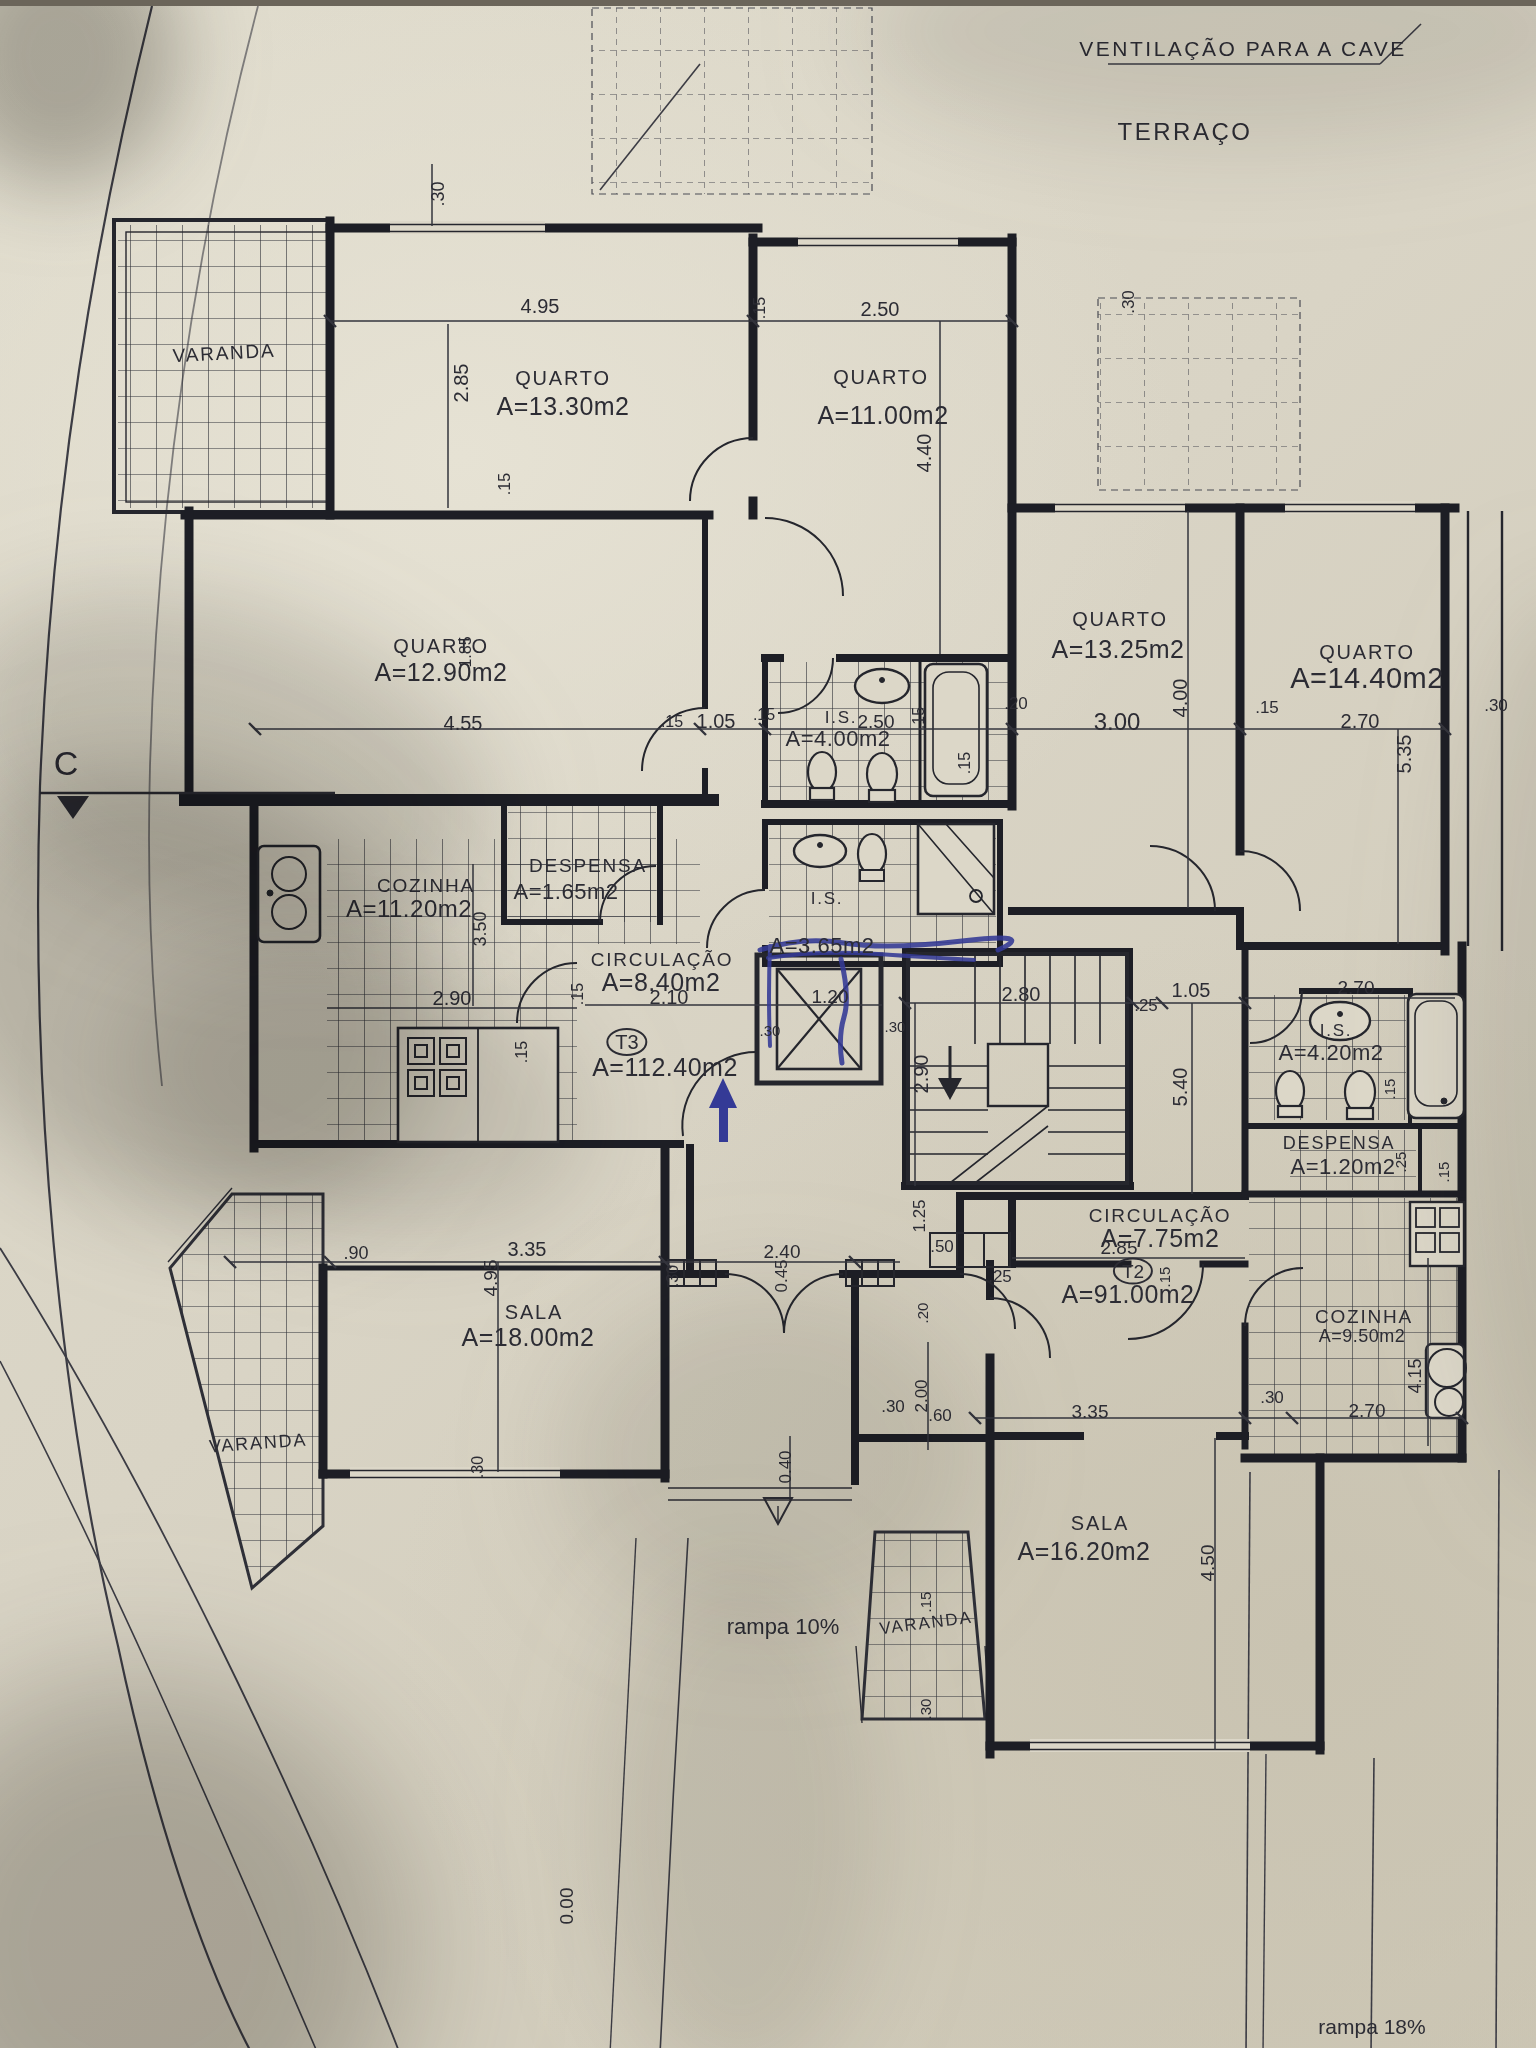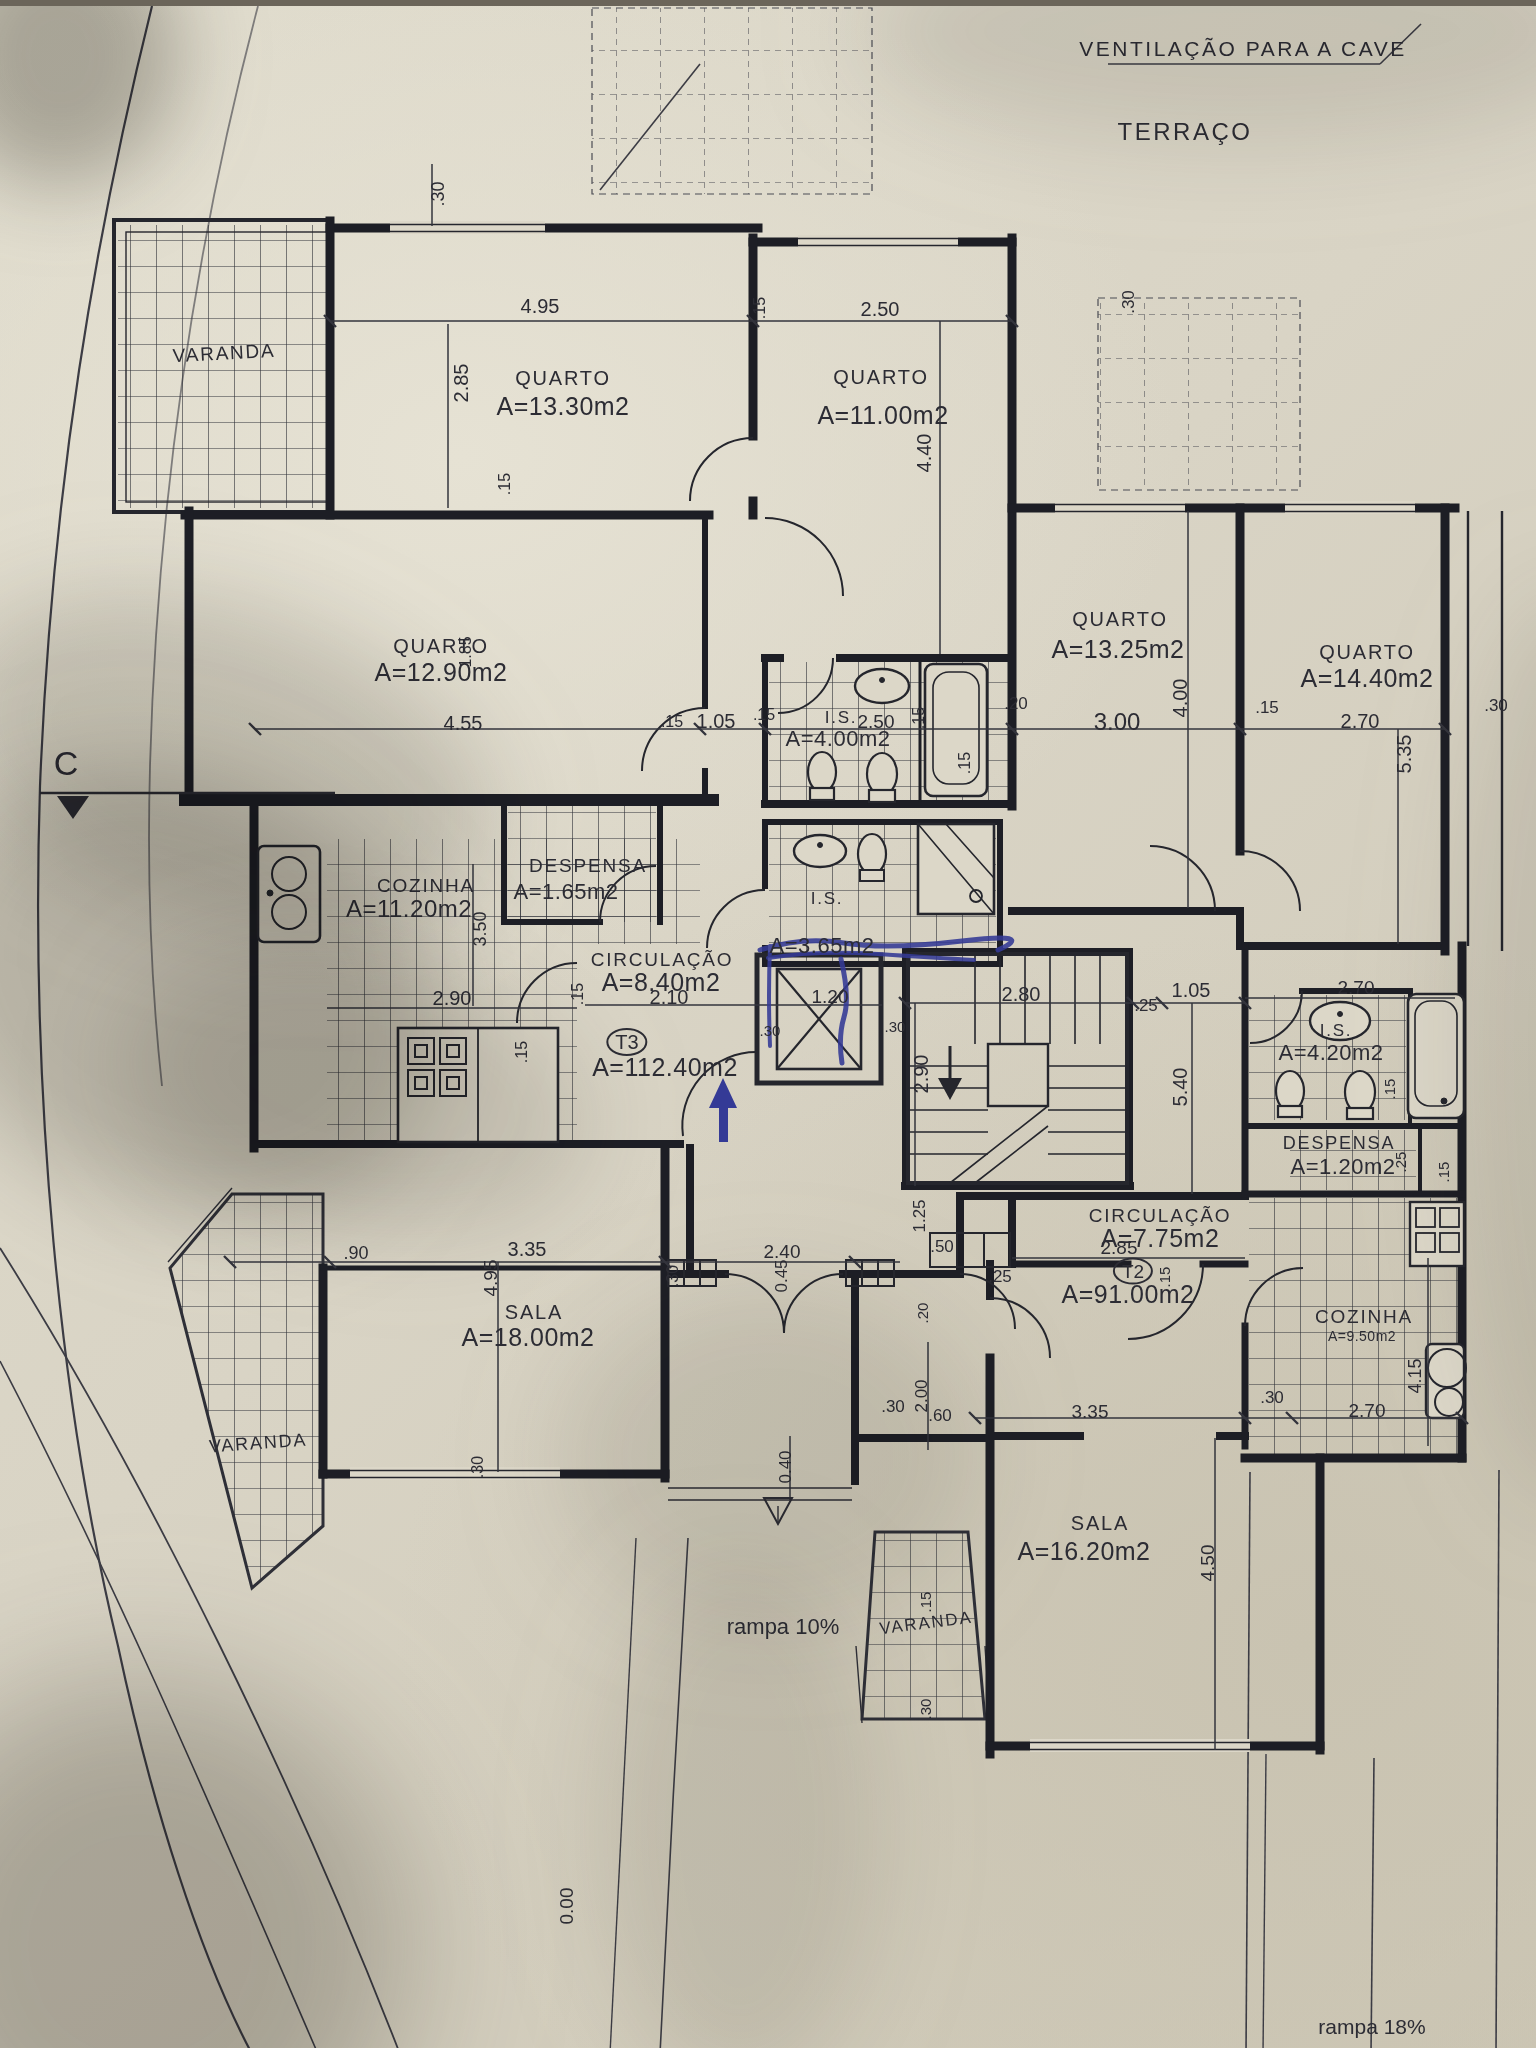--- a/index.html
+++ b/index.html
@@ -351,21 +351,21 @@
       <span class="lb room" style="left: 224px; top: 347px; font-size: 19px; transform: translate(-50%, -50%) rotate(-3deg);">VARANDA</span>
       <span class="lb room" style="left: 563px; top: 372px; font-size: 20px; transform: translate(-50%, -50%);">QUARTO</span>
       <span class="lb area" style="left: 563px; top: 400px; font-size: 25px; transform: translate(-50%, -50%);">A=13.30m2</span>
       <span class="lb room" style="left: 881px; top: 371px; font-size: 20px; transform: translate(-50%, -50%);">QUARTO</span>
       <span class="lb area" style="left: 883px; top: 409px; font-size: 25px; transform: translate(-50%, -50%);">A=11.00m2</span>
       <span class="lb room" style="left: 441px; top: 640px; font-size: 20px; transform: translate(-50%, -50%);">QUARTO</span>
       <span class="lb area" style="left: 441px; top: 666px; font-size: 25px; transform: translate(-50%, -50%);">A=12.90m2</span>
       <span class="lb room" style="left: 1120px; top: 613px; font-size: 20px; transform: translate(-50%, -50%);">QUARTO</span>
       <span class="lb area" style="left: 1118px; top: 643px; font-size: 25px; transform: translate(-50%, -50%);">A=13.25m2</span>
       <span class="lb room" style="left: 1367px; top: 646px; font-size: 20px; transform: translate(-50%, -50%);">QUARTO</span>
-      <span class="lb area" style="left: 1367px; top: 672px; font-size: 25px; transform: translate(-50%, -50%); text-align: right;">A=14.40m2</span>
+      <span class="lb area" style="left: 1367px; top: 672px; font-size: 29px; transform: translate(-50%, -50%); text-align: right;">A=14.40m2</span>
       <span class="lb room" style="left: 841px; top: 711px; font-size: 17px; transform: translate(-50%, -50%);">I.S.</span>
       <span class="lb dim" style="left: 876px; top: 715px; font-size: 19px; transform: translate(-50%, -50%);">2.50</span>
       <span class="lb area" style="left: 838px; top: 733px; font-size: 22px; transform: translate(-50%, -50%);">A=4.00m2</span>
       <span class="lb room" style="left: 827px; top: 892px; font-size: 17px; transform: translate(-50%, -50%);">I.S.</span>
       <span class="lb area" style="left: 822px; top: 940px; font-size: 22px; transform: translate(-50%, -50%);">A=3.65m2</span>
       <span class="lb room" style="left: 426px; top: 879px; font-size: 19px; transform: translate(-50%, -50%);">COZINHA</span>
       <span class="lb area" style="left: 409px; top: 903px; font-size: 24px; transform: translate(-50%, -50%); text-align: right;">A=11.20m2</span>
       <span class="lb room" style="left: 588px; top: 859px; font-size: 19px; transform: translate(-50%, -50%);">DESPENSA</span>
       <span class="lb area" style="left: 566px; top: 886px; font-size: 22px; transform: translate(-50%, -50%);">A=1.65m2</span>
       <span class="lb room" style="left: 662px; top: 953px; font-size: 19px; transform: translate(-50%, -50%);">CIRCULAÇÃO</span>
@@ -377,21 +377,21 @@
       <span class="lb room" style="left: 258px; top: 1437px; font-size: 18px; transform: translate(-50%, -50%) rotate(-4deg);">VARANDA</span>
       <span class="lb room" style="left: 1336px; top: 1024px; font-size: 17px; transform: translate(-50%, -50%);">I.S.</span>
       <span class="lb area" style="left: 1331px; top: 1047px; font-size: 22px; transform: translate(-50%, -50%);">A=4.20m2</span>
       <span class="lb room" style="left: 1339px; top: 1137px; font-size: 18px; transform: translate(-50%, -50%);">DESPENSA</span>
       <span class="lb area" style="left: 1343px; top: 1161px; font-size: 22px; transform: translate(-50%, -50%);">A=1.20m2</span>
       <span class="lb room" style="left: 1160px; top: 1209px; font-size: 19px; transform: translate(-50%, -50%);">CIRCULAÇÃO</span>
       <span class="lb area" style="left: 1160px; top: 1232px; font-size: 25px; transform: translate(-50%, -50%);">A=7.75m2</span>
       <span class="lb circ" style="left: 1133px; top: 1265px; font-size: 19px; transform: translate(-50%, -50%);">T2</span>
       <span class="lb area" style="left: 1128px; top: 1288px; font-size: 25px; transform: translate(-50%, -50%);">A=91.00m2</span>
       <span class="lb room" style="left: 1364px; top: 1310px; font-size: 19px; transform: translate(-50%, -50%);">COZINHA</span>
-      <span class="lb area" style="left: 1362px; top: 1330px; font-size: 14px; transform: translate(-50%, -50%);">A=9.50m2</span>
+      <span class="lb area" style="left: 1362px; top: 1330px; font-size: 18px; transform: translate(-50%, -50%);">A=9.50m2</span>
       <span class="lb room" style="left: 1100px; top: 1517px; font-size: 20px; transform: translate(-50%, -50%);">SALA</span>
       <span class="lb area" style="left: 1084px; top: 1545px; font-size: 25px; transform: translate(-50%, -50%);">A=16.20m2</span>
       <span class="lb room" style="left: 926px; top: 1617px; font-size: 17px; transform: translate(-50%, -50%) rotate(-7deg);">VARANDA</span>
       <span class="lb dim" style="left: 783px; top: 1621px; font-size: 22px; transform: translate(-50%, -50%);">rampa 10%</span>
       <span class="lb dim" style="left: 1372px; top: 2020px; font-size: 21px; transform: translate(-50%, -50%);">rampa 18%</span>
       <span class="lb dim" style="left: 566px; top: 1900px; font-size: 19px; transform: translate(-50%, -50%) rotate(-90deg);">0.00</span>
       <span class="lb dim" style="left: 540px; top: 300px; font-size: 20px; transform: translate(-50%, -50%);">4.95</span>
       <span class="lb dim" style="left: 880px; top: 303px; font-size: 20px; transform: translate(-50%, -50%);">2.50</span>
       <span class="lb dim" style="left: 461px; top: 377px; font-size: 20px; transform: translate(-50%, -50%) rotate(-90deg);">2.85</span>
       <span class="lb dim" style="left: 438px; top: 188px; font-size: 18px; transform: translate(-50%, -50%) rotate(-90deg);">.30</span>

